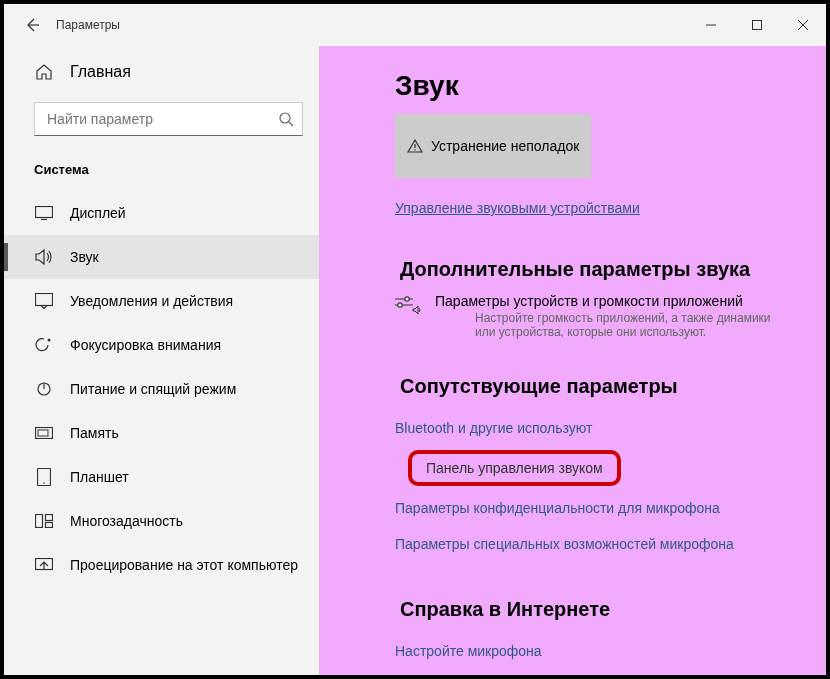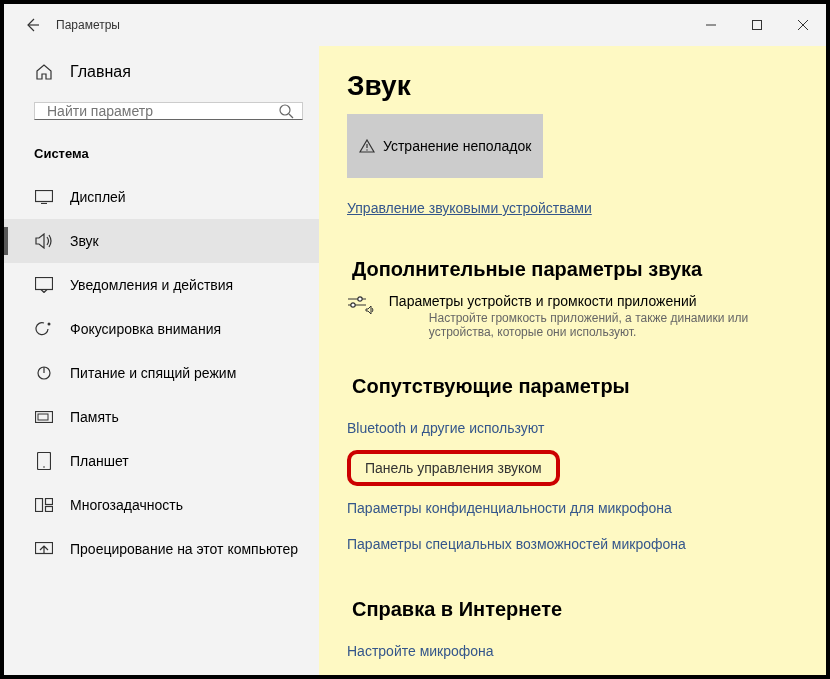--- a/index.html
+++ b/index.html
@@ -8,21 +8,21 @@
     font-family: "Segoe UI", Tahoma, sans-serif;
     background: #000;
     display: flex;
     justify-content: center;
     align-items: center;
     height: 100vh;
   }
   .window {
     width: 830px;
     height: 679px;
-    background: #fef9c3;
+    background: #f0abfc;
     display: flex;
     flex-direction: column;
     border: 4px solid #000;
     position: relative;
   }
   .titlebar {
     height: 42px;
     display: flex;
     align-items: center;
     background: #f3f3f3;
@@ -52,20 +52,21 @@
     display: flex;
     align-items: center;
     justify-content: center;
     font-size: 13px;
     cursor: pointer;
   }
   .body {
     flex: 1;
     display: flex;
     overflow: hidden;
+    gap: 48px;
   }
   .sidebar {
     width: 315px;
     background: #f3f3f3;
     padding-top: 6px;
     overflow-y: auto;
   }
   .home-row {
     display: flex;
     align-items: center;
@@ -76,21 +77,21 @@
     width: 20px;
     height: 20px;
     display: flex;
     align-items: center;
     justify-content: center;
     margin-right: 16px;
     font-size: 16px;
   }
   .search-box {
     margin: 10px 16px 18px 30px;
-    height: 18px;
+    height: 34px;
     background: #fff;
     border: 1px solid #ccc;
     border-bottom: 1px solid #666;
     display: flex;
     align-items: center;
     padding: 0 8px 0 10px;
   }
   .search-box input {
     border: none;
     outline: none;
@@ -189,21 +190,21 @@
     cursor: pointer;
   }
   .related-link.plain {
     color: #333;
   }
   .highlighted {
     display: inline-block;
     padding: 6px 14px;
     border: 4px solid #cc0000;
     border-radius: 10px;
-    margin: 4px 0;
+    margin: 4px 13px;
   }
   svg { display: block; }
 </style>
 </head>
 <body>
 
 <div class="window">
 
   <div class="titlebar">
     <div class="back-btn">

